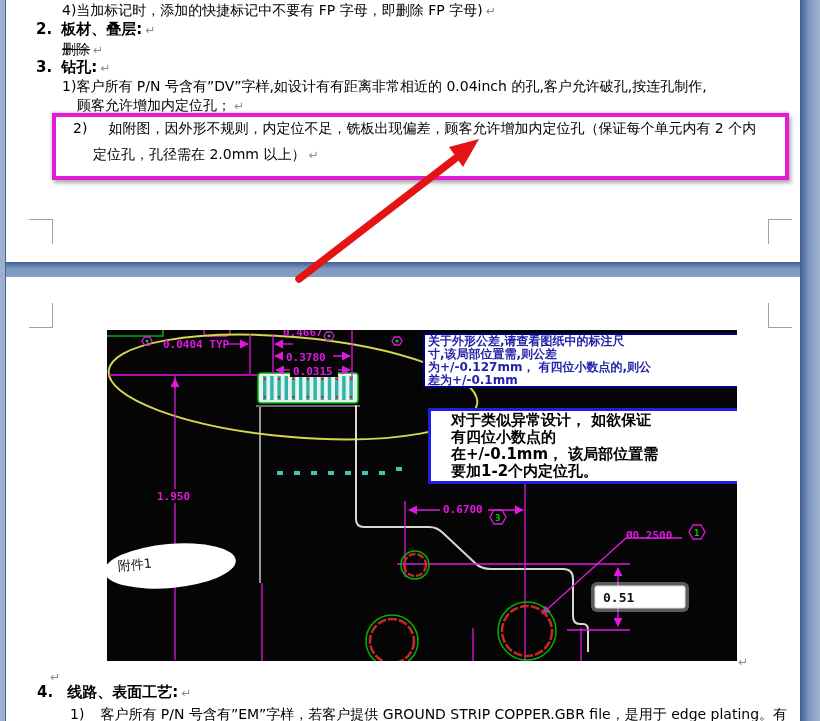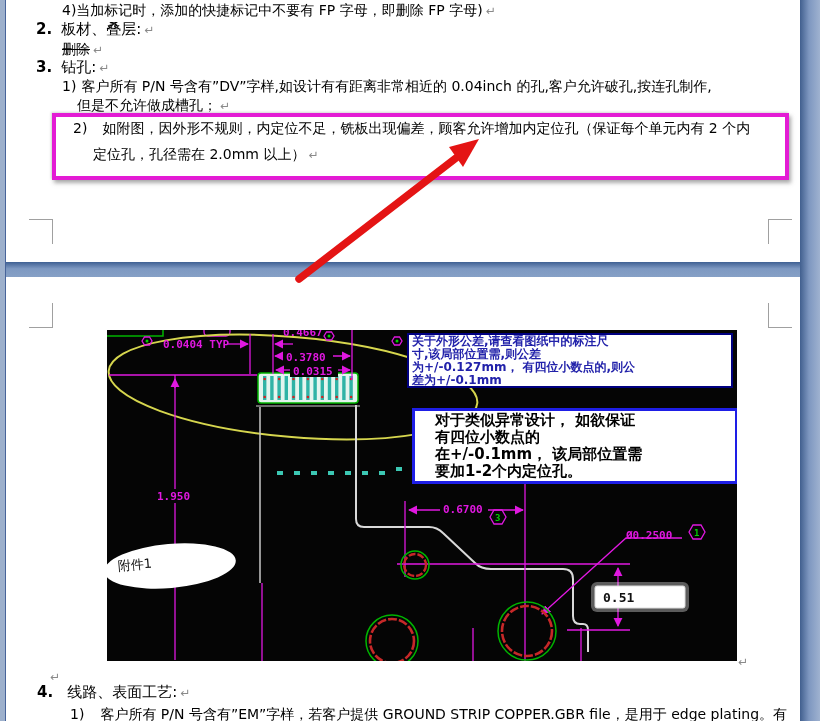--- a/index.html
+++ b/index.html
@@ -8,38 +8,38 @@
   
   .strip-left{position:absolute;left:0;top:0;width:6px;height:721px;background:#9db0cc;border-right:1px solid #48649a;box-sizing:border-box;}
   .strip-right{position:absolute;left:800px;top:0;width:20px;height:721px;background:linear-gradient(to right,#415f8e,#7e97c0 45%,#9fb2d0);}
   .page-gap{position:absolute;left:6px;top:262px;width:794px;height:15px;background:linear-gradient(to bottom,#3f6093,#7e99c2 45%,#86a0c6);}
   .page{position:absolute;left:6px;width:794px;background:#ffffff;overflow:hidden;}
   .page1{top:0;height:262px;}
   .page2{top:277px;height:444px;}
   
   .ln{position:absolute;white-space:nowrap;font-size:14px;color:#000;line-height:17px;}
   .ln .num{font-weight:bold;font-size:15px;}
-  .ln .hd{font-weight:normal;font-size:15px;margin-left:9px;}
-  .ln .txt{margin-left:5px;}
+  .ln .hd{font-weight:bold;font-size:15px;margin-left:9px;}
+  .ln .txt{}
   .strike{text-decoration:line-through;}
   .pmark{color:#8a8a8a;font-size:12px;margin-left:3px;}
   
   .crop{position:absolute;width:24px;height:25px;box-sizing:border-box;}
   .crop.bl{border-top:1px solid #a0a0a0;border-right:1px solid #a0a0a0;}
   .crop.br{border-top:1px solid #a0a0a0;border-left:1px solid #a0a0a0;}
   .crop.tl{border-bottom:1px solid #a0a0a0;border-right:1px solid #a0a0a0;}
   .crop.tr{border-bottom:1px solid #a0a0a0;border-left:1px solid #a0a0a0;}
   
   .hl-box{position:absolute;left:46px;top:113px;width:737px;height:67px;box-sizing:border-box;
     border:4px solid #e31bd4;background:#fff;
     box-shadow:2px 3px 4px rgba(100,100,100,.55),-1px -1px 2px rgba(150,150,150,.35);}
   
   .cad{position:absolute;left:101px;top:53px;width:630px;height:331px;background:#050505;overflow:hidden;}
   .cad svg{position:absolute;left:0;top:0;}
-  .note{position:absolute;background:#fff;box-sizing:border-box;font-weight:bold;}
+  .note{position:absolute;background:#fff;box-sizing:border-box;font-weight:bold;margin-left:16px;}
   .note div{white-space:nowrap;}
   .note1{left:300px;top:3px;width:326px;height:55px;border:2px solid #000080;color:#2222aa;font-size:12px;line-height:13px;padding:0 3px;}
   .note2{left:305px;top:78px;width:326px;border:3px solid #1e1ee6;color:#000;font-size:15px;line-height:17px;padding:1px 20px;}
   .attach{position:absolute;left:-3px;top:214px;width:132px;height:44px;background:#fff;border-radius:50%;transform:rotate(-5deg);}
   .attach span{position:absolute;left:14px;top:9px;font-size:13px;color:#111;}
   .cad-dim{font-family:"DejaVu Sans Mono",monospace;font-weight:bold;}
   .arrow-overlay{position:absolute;left:0;top:0;z-index:50;pointer-events:none;}
 </style>
 </head>
 <body>
@@ -65,27 +65,27 @@
     </div>
 
     <div class="ln" style="left:30px;top:59px">
       <span class="num">3.</span><span class="hd">钻孔:</span><span class="pmark">↵</span>
     </div>
 
     <div class="ln" style="left:56px;top:78px">
       <span>1)</span><span class="txt">客户所有 P/N 号含有”DV”字样,如设计有有距离非常相近的 0.04inch 的孔,客户允许破孔,按连孔制作,</span>
     </div>
     <div class="ln" style="left:71px;top:97px">
-      <span>但是不允许做成槽孔；</span><span class="pmark">↵</span>
+      <span>顾客允许增加内定位孔；</span><span class="pmark">↵</span>
     </div>
 
     <div class="hl-box"></div>
 
     <div class="ln" style="left:67px;top:120px">
-      <span>2)</span><span class="txt" style="margin-left:15px">如附图，因外形不规则，内定位不足，铣板出现偏差，顾客允许增加内定位孔（保证每个单元内有 2 个内</span>
+      <span>2)</span><span class="txt" style="margin-left:21px">如附图，因外形不规则，内定位不足，铣板出现偏差，顾客允许增加内定位孔（保证每个单元内有 2 个内</span>
     </div>
     <div class="ln" style="left:87px;top:146px">
       <span>定位孔，孔径需在 2.0mm 以上）</span><span class="pmark">↵</span>
     </div>
 
     <div class="crop bl" style="left:23px;top:219px"></div>
     <div class="crop br" style="left:762px;top:219px"></div>
   </div>
 
   <div class="page page2">

